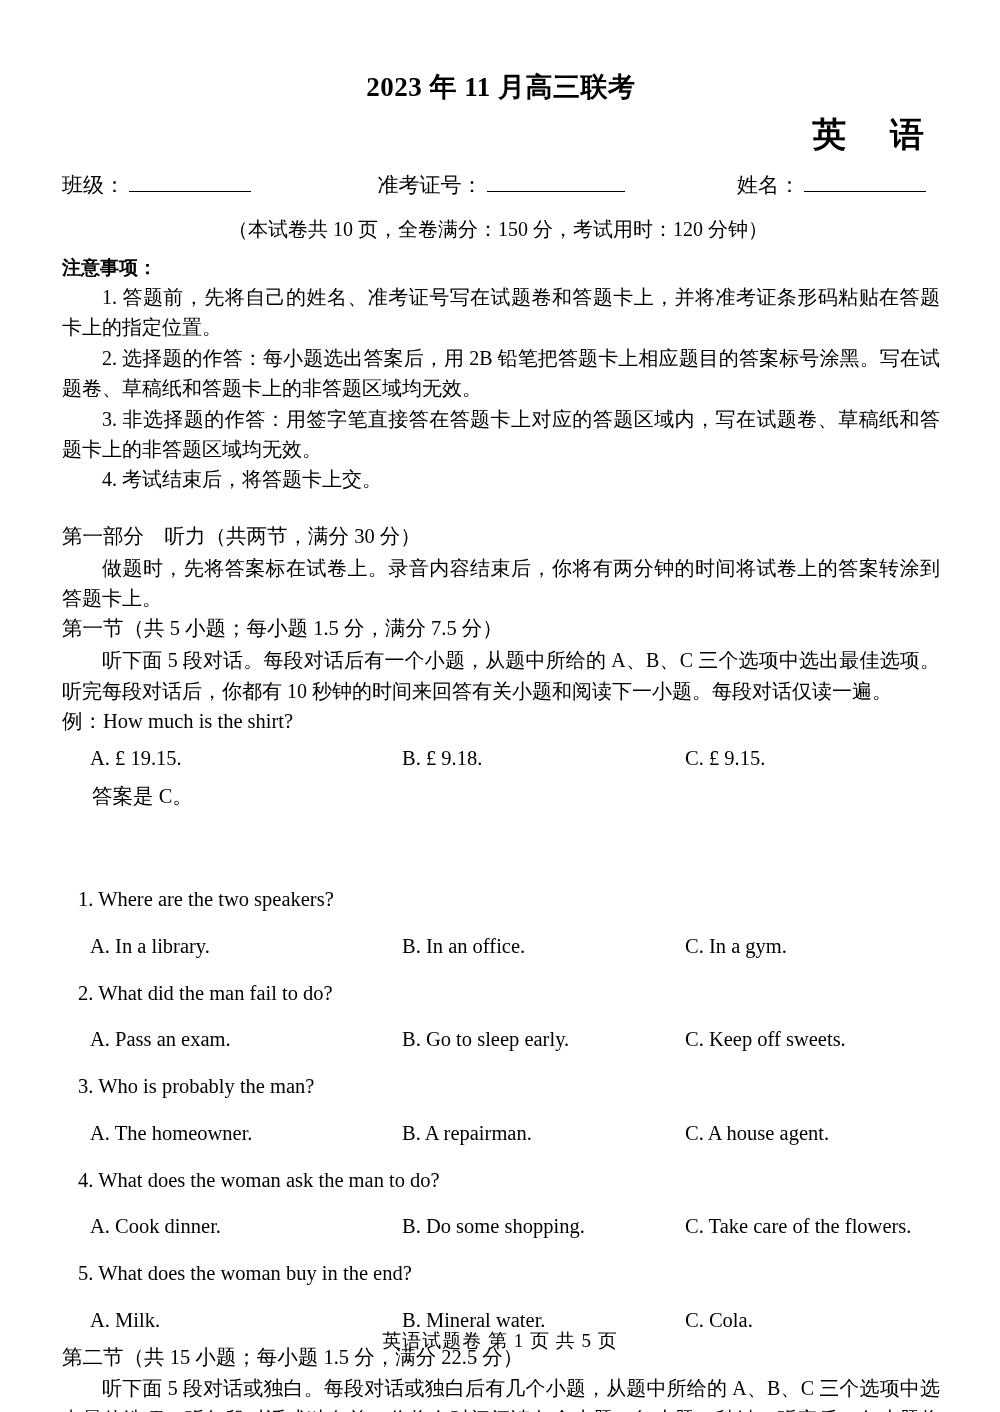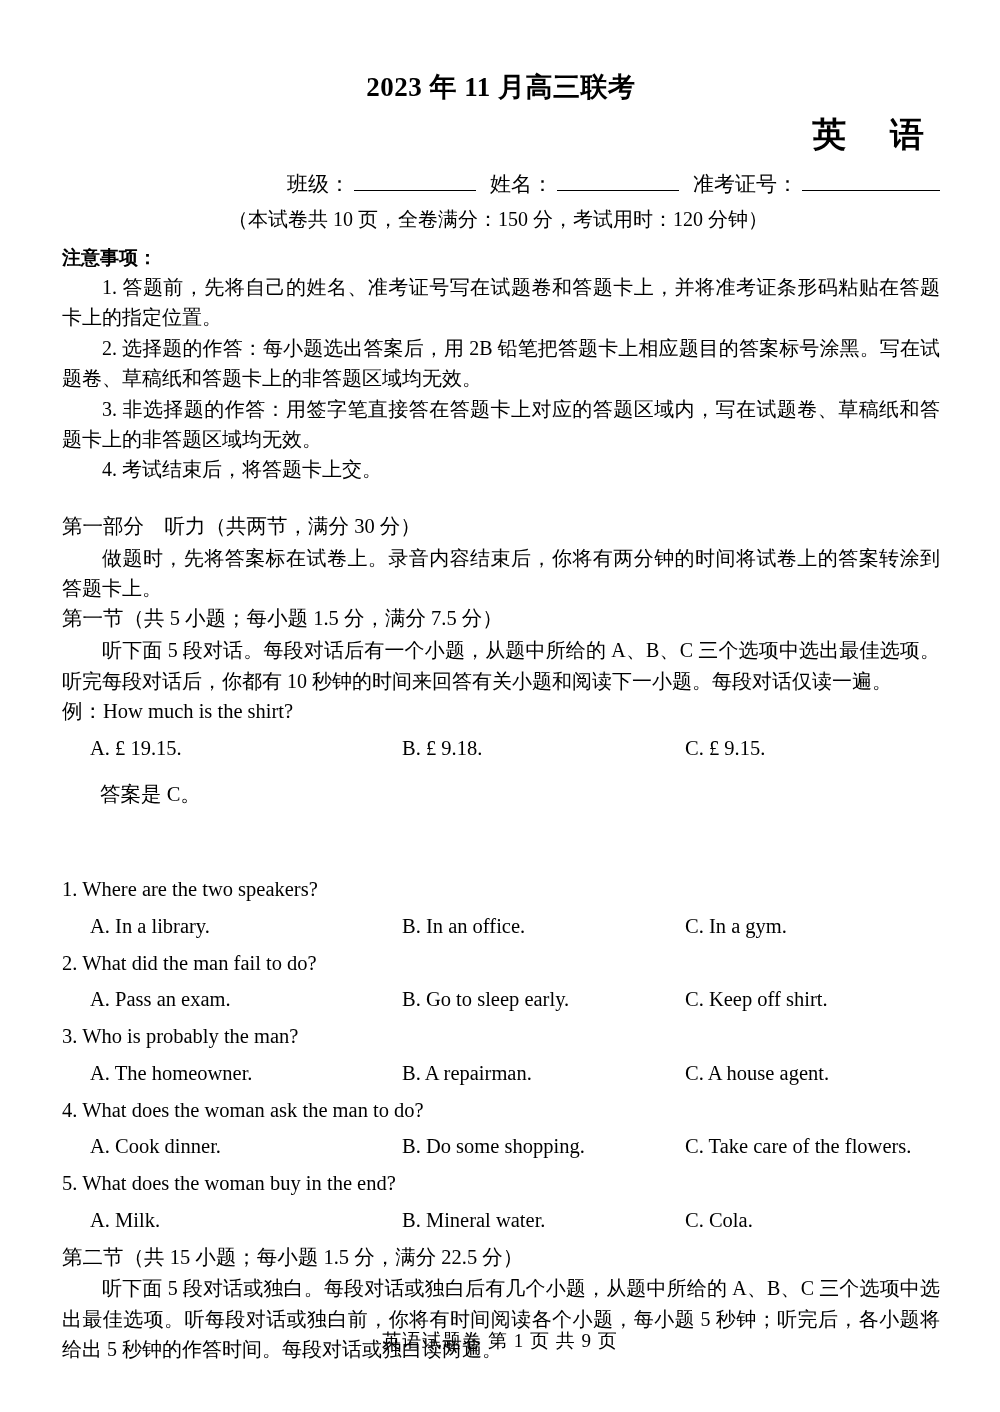--- a/index.html
+++ b/index.html
@@ -48,26 +48,25 @@
     font-weight: bold;
     letter-spacing: 16px;
     line-height: 1.5;
     margin: 4px 0 10px 0;
     padding-left: 16px;
   }
 
   
   .identity-row {
     display: flex;
-    justify-content: flex-end;
+    justify-content: space-between;
     align-items: baseline;
     font-size: 21px;
     line-height: 1.5;
-    margin: 0 0 2px 0;
-    font-family: Liberation Mono, monospace;
+    margin: 0 0 12px 0;
   }
   .identity-field {
     display: inline-flex;
     align-items: baseline;
     white-space: nowrap;
   }
   .identity-label { font-size: 21px; }
   .identity-blank {
     display: inline-block;
     border-bottom: 1.6px solid #000;
@@ -109,21 +108,21 @@
     line-height: 1.55;
     margin: 0;
   }
   .gap-before-part { margin-top: 26px; }
   .gap-before-part2 { }
 
   
   .question {
     font-size: 20.5px;
     line-height: 1.5;
-    margin: 0;
+    margin: 16px;
     font-family: "Liberation Serif", "DejaVu Serif", serif;
   }
   .options {
     display: flex;
     font-size: 20.5px;
     line-height: 1.5;
     margin: 6px;
     padding-left: 22px;
   }
   .opt-a { width: 312px; flex: 0 0 312px; }
@@ -131,21 +130,21 @@
   .opt-c { flex: 1 1 auto; }
 
   .example-line {
     font-size: 20.5px;
     line-height: 1.5;
     margin: 0;
   }
   .answer-line {
     font-size: 20.5px;
     line-height: 1.5;
-    margin: 16px;
+    margin: 8px;
     padding-left: 22px;
   }
   .q-spacer { height: 48px; }
 
   
   .footer {
     position: absolute;
     left: 0;
     top: 1328px;
     width: 1000px;
@@ -162,26 +161,26 @@
 
     <div class="exam-title">2023 年 11 月高三联考</div>
     <div class="subject-title">英 语</div>
 
     <div class="identity-row">
       <span class="identity-field">
         <span class="identity-label">班级：</span>
         <span class="identity-blank blank-w1"></span>
       </span>
       <span class="identity-field">
+        <span class="identity-label">准考证号：</span>
+        <span class="identity-blank blank-w3"></span>
+      </span>
+      <span class="identity-field">
         <span class="identity-label">姓名：</span>
         <span class="identity-blank blank-w2"></span>
-      </span>
-      <span class="identity-field">
-        <span class="identity-label">准考证号：</span>
-        <span class="identity-blank blank-w3"></span>
       </span>
     </div>
 
     <div class="exam-meta">（本试卷共 10 页，全卷满分：150 分，考试用时：120 分钟）</div>
 
     <div class="notice-heading">注意事项：</div>
     <p class="para indent2">1. 答题前，先将自己的姓名、准考证号写在试题卷和答题卡上，并将准考证条形码粘贴在答题卡上的指定位置。</p>
     <p class="para indent2">2. 选择题的作答：每小题选出答案后，用 2B 铅笔把答题卡上相应题目的答案标号涂黑。写在试题卷、草稿纸和答题卡上的非答题区域均无效。</p>
     <p class="para indent2">3. 非选择题的作答：用签字笔直接答在答题卡上对应的答题区域内，写在试题卷、草稿纸和答题卡上的非答题区域均无效。</p>
     <p class="para indent2">4. 考试结束后，将答题卡上交。</p>
@@ -210,21 +209,21 @@
           <span class="opt-b">B. In an office.</span>
           <span class="opt-c">C. In a gym.</span>
         </div>
       </div>
 
       <div>
         <div class="question">2. What did the man fail to do?</div>
         <div class="options">
           <span class="opt-a">A. Pass an exam.</span>
           <span class="opt-b">B. Go to sleep early.</span>
-          <span class="opt-c">C. Keep off shirt.</span>
+          <span class="opt-c">C. Keep off sweets.</span>
         </div>
       </div>
 
       <div>
         <div class="question">3. Who is probably the man?</div>
         <div class="options">
           <span class="opt-a">A. The homeowner.</span>
           <span class="opt-b">B. A repairman.</span>
           <span class="opt-c">C. A house agent.</span>
         </div>
@@ -249,14 +248,14 @@
       </div>
     </div>
 
     <div class="gap-before-part2">
       <div class="section-heading">第二节（共 15 小题；每小题 1.5 分，满分 22.5 分）</div>
       <p class="para indent2">听下面 5 段对话或独白。每段对话或独白后有几个小题，从题中所给的 A、B、C 三个选项中选出最佳选项。听每段对话或独白前，你将有时间阅读各个小题，每小题 5 秒钟；听完后，各小题将给出 5 秒钟的作答时间。每段对话或独白读两遍。</p>
     </div>
 
   </div>
 
-  <div class="footer">英语试题卷 第 1 页 共 9 页</div>
+  <div class="footer">英语试题卷 第 1 页 共 5 页</div>
 </div>
 
 </body></html>

